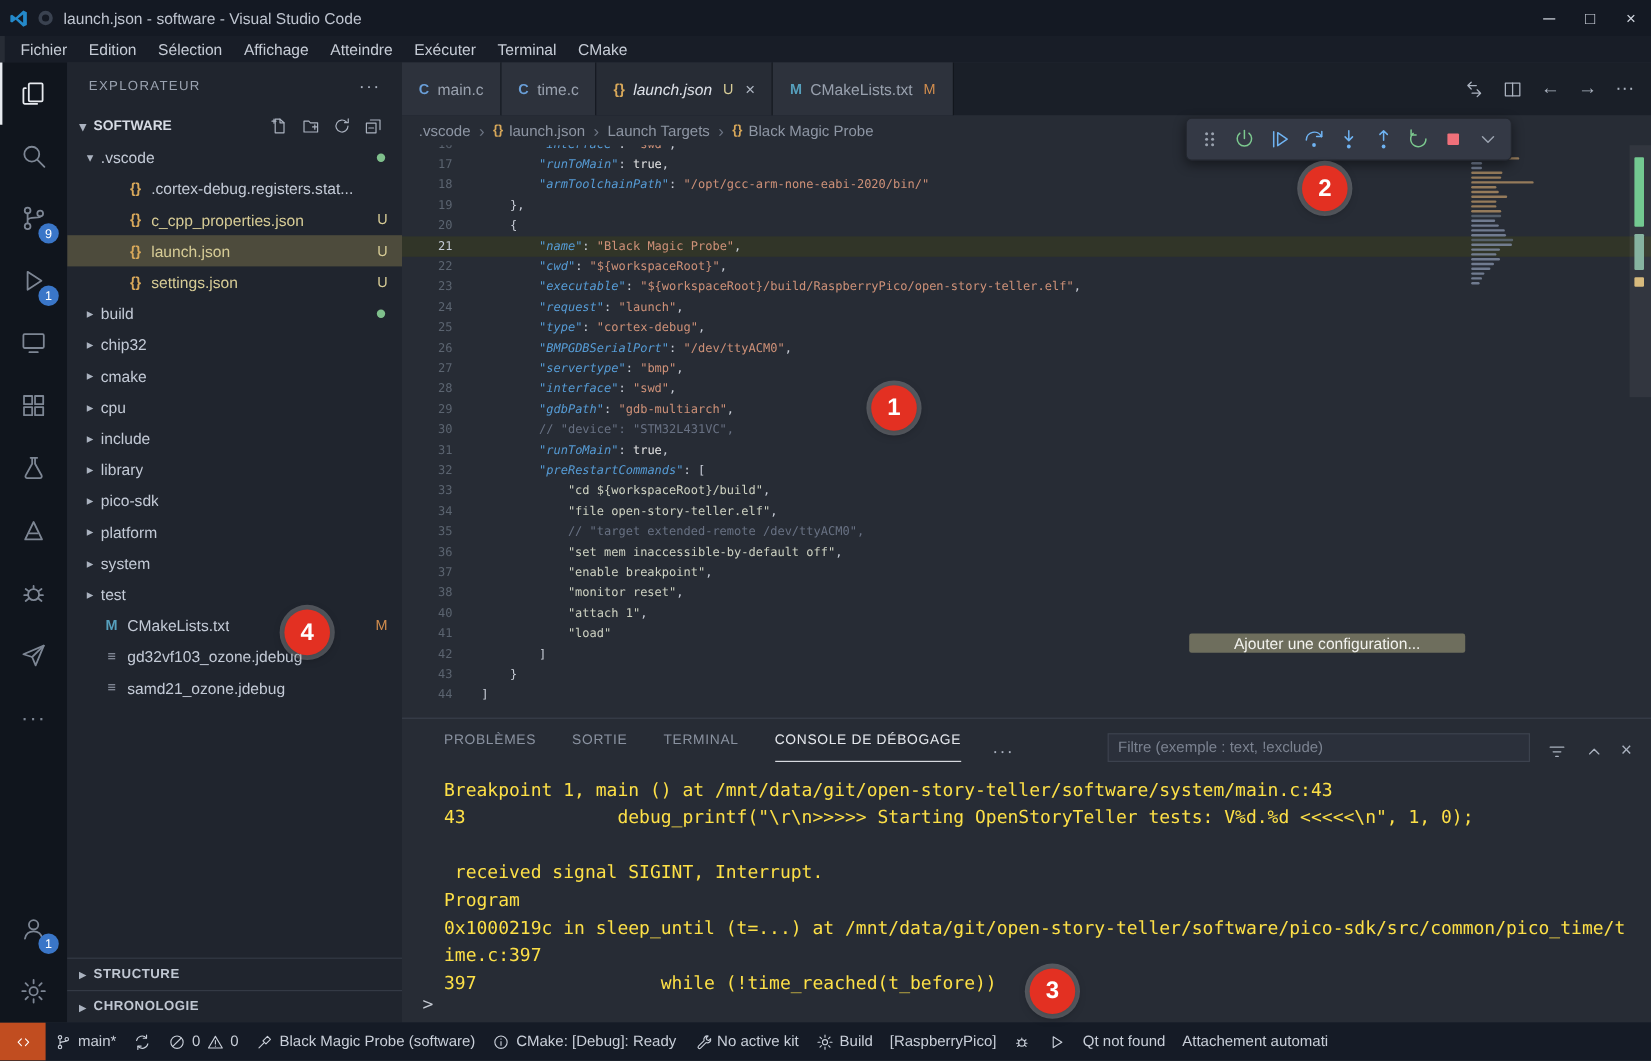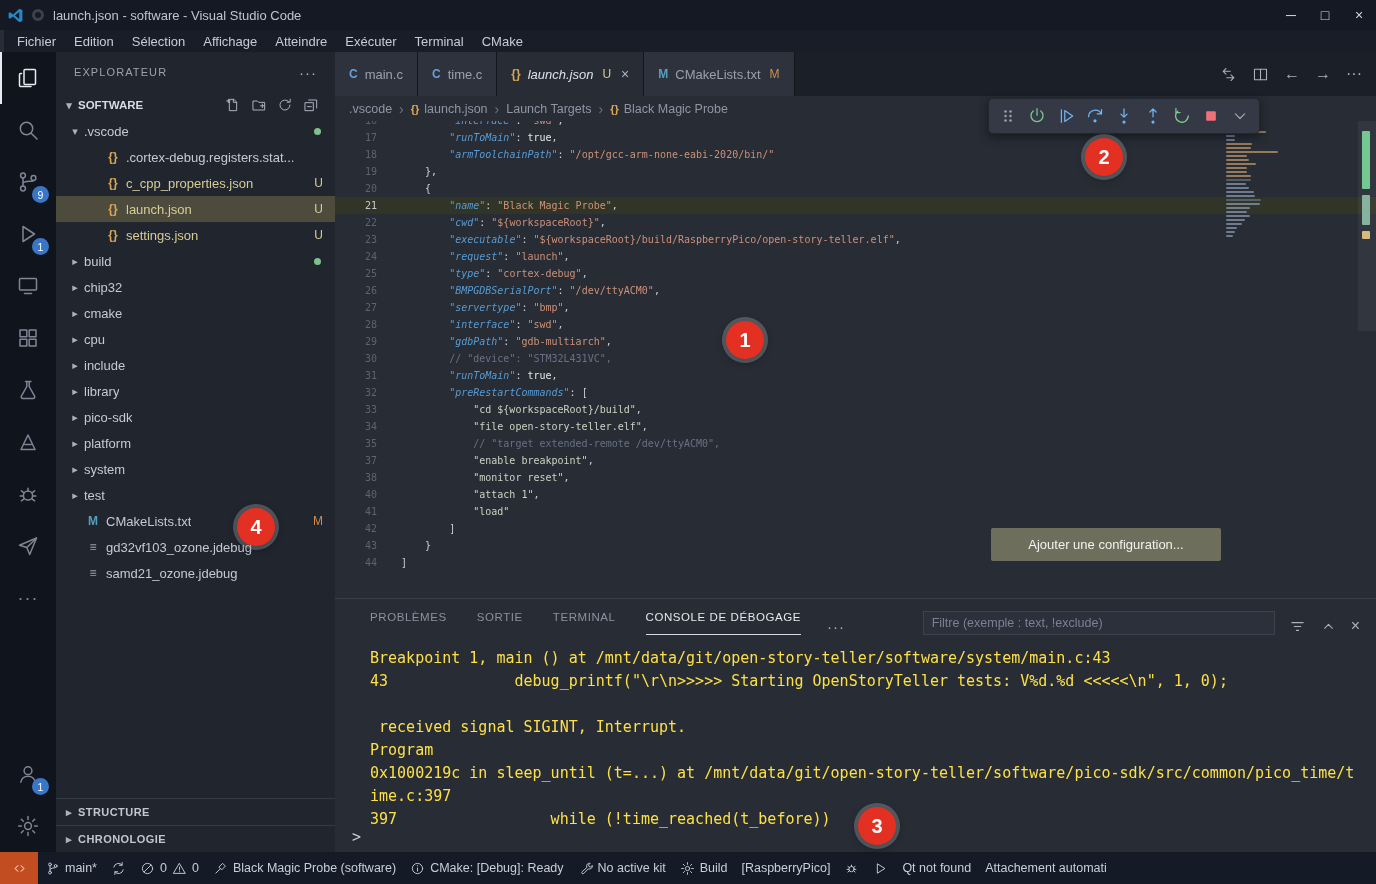--- a/index.html
+++ b/index.html
@@ -78,21 +78,21 @@
 .sp{color:#c9ced8}.sk{color:#569cd6;font-style:italic}.ss{color:#ce9178}.sw{color:#ced2c2}.sb2{color:#e5e5e5}.sc{color:#687183}
 .minimap{position:absolute;top:69px;right:20px;width:136px;height:477px;overflow:hidden}
 .mm-line{height:2px;margin:2px 0 0 6px;border-radius:1px;opacity:.85}
 .ruler{position:absolute;top:69px;right:0;width:18px;height:477px}
 .ruler .slider{position:absolute;left:0;top:0;width:100%;height:210px;background:rgba(255,255,255,.05)}
 .ruler .mark{position:absolute;left:4px;width:8px;border-radius:1px}
 .dbgbar{position:absolute;left:653px;top:46px;height:36px;background:#343945;border:1px solid #23272f;border-radius:5px;display:flex;align-items:center;gap:1px;padding:0 5px;box-shadow:0 3px 10px rgba(0,0,0,.45);z-index:20}
 .dbg-btn{width:28px;height:28px;display:flex;align-items:center;justify-content:center}
 .dbg-btn svg{width:20px;height:20px}
 .green{color:#7cc98f}.blue{color:#6fb3f2}.red{color:#f0707a}.gray{color:#9aa2af}
-.addcfg{position:absolute;left:656px;top:476px;width:230px;height:33px;background:#6e6e5d;border:none;color:#f2f2ee;font-size:13px;font-family:"Liberation Sans",sans-serif;border-radius:2px;z-index:15}
+.addcfg{position:absolute;left:656px;top:476px;width:230px;height:16px;background:#6e6e5d;border:none;color:#f2f2ee;font-size:13px;font-family:"Liberation Sans",sans-serif;border-radius:2px;z-index:15}
 
 .panel{position:absolute;left:0;right:0;top:546px;bottom:0;background:#272c35;border-top:1px solid #3a404b}
 .panel-header{height:36px;display:flex;align-items:flex-end;padding-left:35px}
 .p-tabs{display:flex;gap:30px;height:100%;align-items:stretch;color:#8a92a0;font-size:11.5px;letter-spacing:.05em}
 .p-tab{display:flex;align-items:center;border-bottom:1px solid transparent}
 .p-tab.active{color:#e5e8ed;border-bottom-color:#d7dae0}
 .p-more{margin-left:26px;color:#aab2bf;font-size:15px;letter-spacing:1px}
 .filter{margin-left:auto;width:352px;height:24px;background:#2b303b;border:1px solid #3c424e;color:#b7bdc9;font-size:12.5px;padding:0 8px;outline:none;font-family:"Liberation Sans",sans-serif}
 .filter::placeholder{color:#7b8290}
 .p-actions{display:flex;align-items:center;gap:14px;padding:0 16px 0 14px;color:#aab2bf}
@@ -432,20 +432,21 @@
           <div class="cline"><span class="ln">26</span><span class="lc"><span class="sp">        </span><span class="sk">"BMPGDBSerialPort"</span><span class="sp">: </span><span class="ss">"/dev/ttyACM0"</span><span class="sp">,</span></span></div>
           <div class="cline"><span class="ln">27</span><span class="lc"><span class="sp">        </span><span class="sk">"servertype"</span><span class="sp">: </span><span class="ss">"bmp"</span><span class="sp">,</span></span></div>
           <div class="cline"><span class="ln">28</span><span class="lc"><span class="sp">        </span><span class="sk">"interface"</span><span class="sp">: </span><span class="ss">"swd"</span><span class="sp">,</span></span></div>
           <div class="cline"><span class="ln">29</span><span class="lc"><span class="sp">        </span><span class="sk">"gdbPath"</span><span class="sp">: </span><span class="ss">"gdb-multiarch"</span><span class="sp">,</span></span></div>
           <div class="cline"><span class="ln">30</span><span class="lc"><span class="sp">        </span><span class="sc">// "device": "STM32L431VC",</span></span></div>
           <div class="cline"><span class="ln">31</span><span class="lc"><span class="sp">        </span><span class="sk">"runToMain"</span><span class="sp">: </span><span class="sb2">true</span><span class="sp">,</span></span></div>
           <div class="cline"><span class="ln">32</span><span class="lc"><span class="sp">        </span><span class="sk">"preRestartCommands"</span><span class="sp">: [</span></span></div>
           <div class="cline"><span class="ln">33</span><span class="lc"><span class="sp">            </span><span class="sw">"cd ${workspaceRoot}/build"</span><span class="sp">,</span></span></div>
           <div class="cline"><span class="ln">34</span><span class="lc"><span class="sp">            </span><span class="sw">"file open-story-teller.elf"</span><span class="sp">,</span></span></div>
           <div class="cline"><span class="ln">35</span><span class="lc"><span class="sp">            </span><span class="sc">// "target extended-remote /dev/ttyACM0",</span></span></div>
+          <div class="cline"><span class="ln">36</span><span class="lc"><span class="sp">            </span><span class="sw">"set mem inaccessible-by-default off"</span><span class="sp">,</span></span></div>
           <div class="cline"><span class="ln">37</span><span class="lc"><span class="sp">            </span><span class="sw">"enable breakpoint"</span><span class="sp">,</span></span></div>
           <div class="cline"><span class="ln">38</span><span class="lc"><span class="sp">            </span><span class="sw">"monitor reset"</span><span class="sp">,</span></span></div>
           <div class="cline"><span class="ln">40</span><span class="lc"><span class="sp">            </span><span class="sw">"attach 1"</span><span class="sp">,</span></span></div>
           <div class="cline"><span class="ln">41</span><span class="lc"><span class="sp">            </span><span class="sw">"load"</span></span></div>
           <div class="cline"><span class="ln">42</span><span class="lc"><span class="sp">        ]</span></span></div>
           <div class="cline"><span class="ln">43</span><span class="lc"><span class="sp">    }</span></span></div>
           <div class="cline"><span class="ln">44</span><span class="lc"><span class="sp">]</span></span></div>
         </div>
     </div>
     <div class="minimap">

